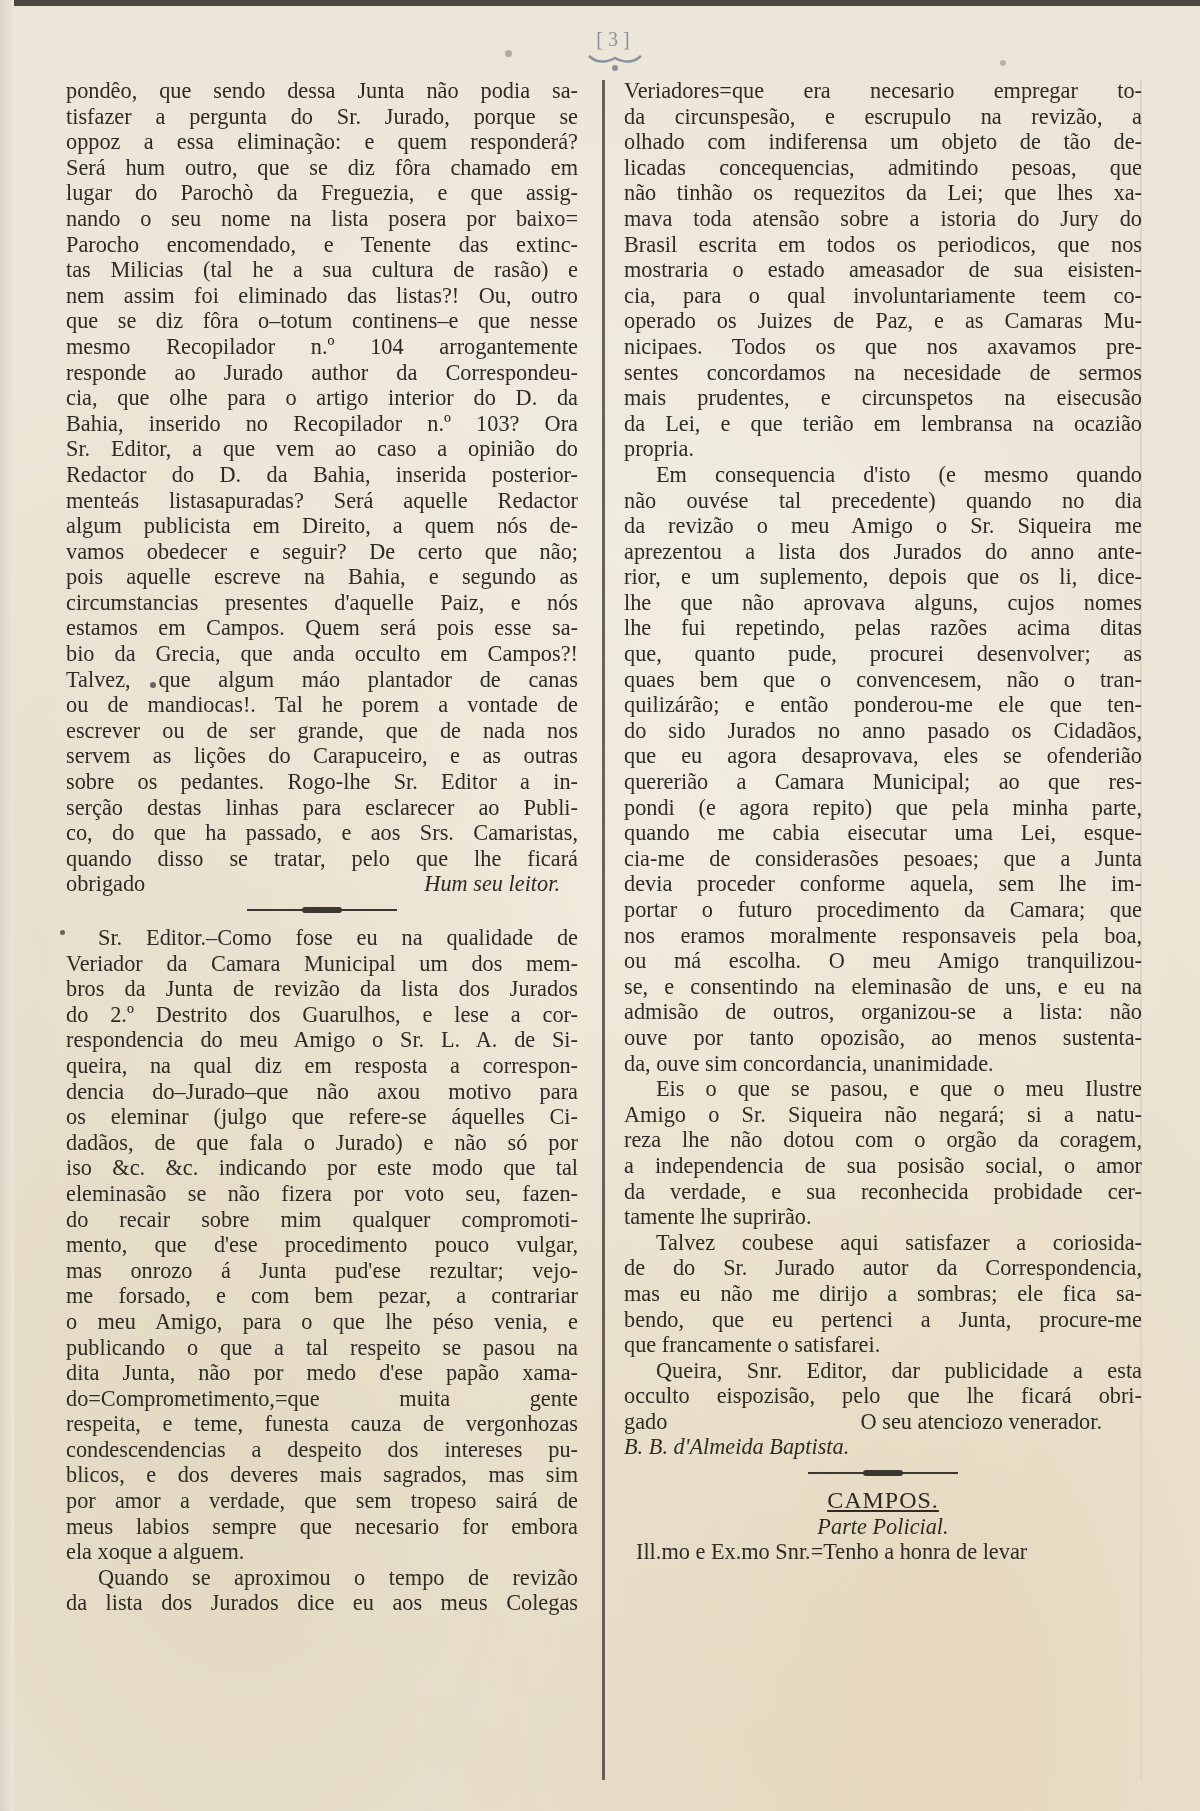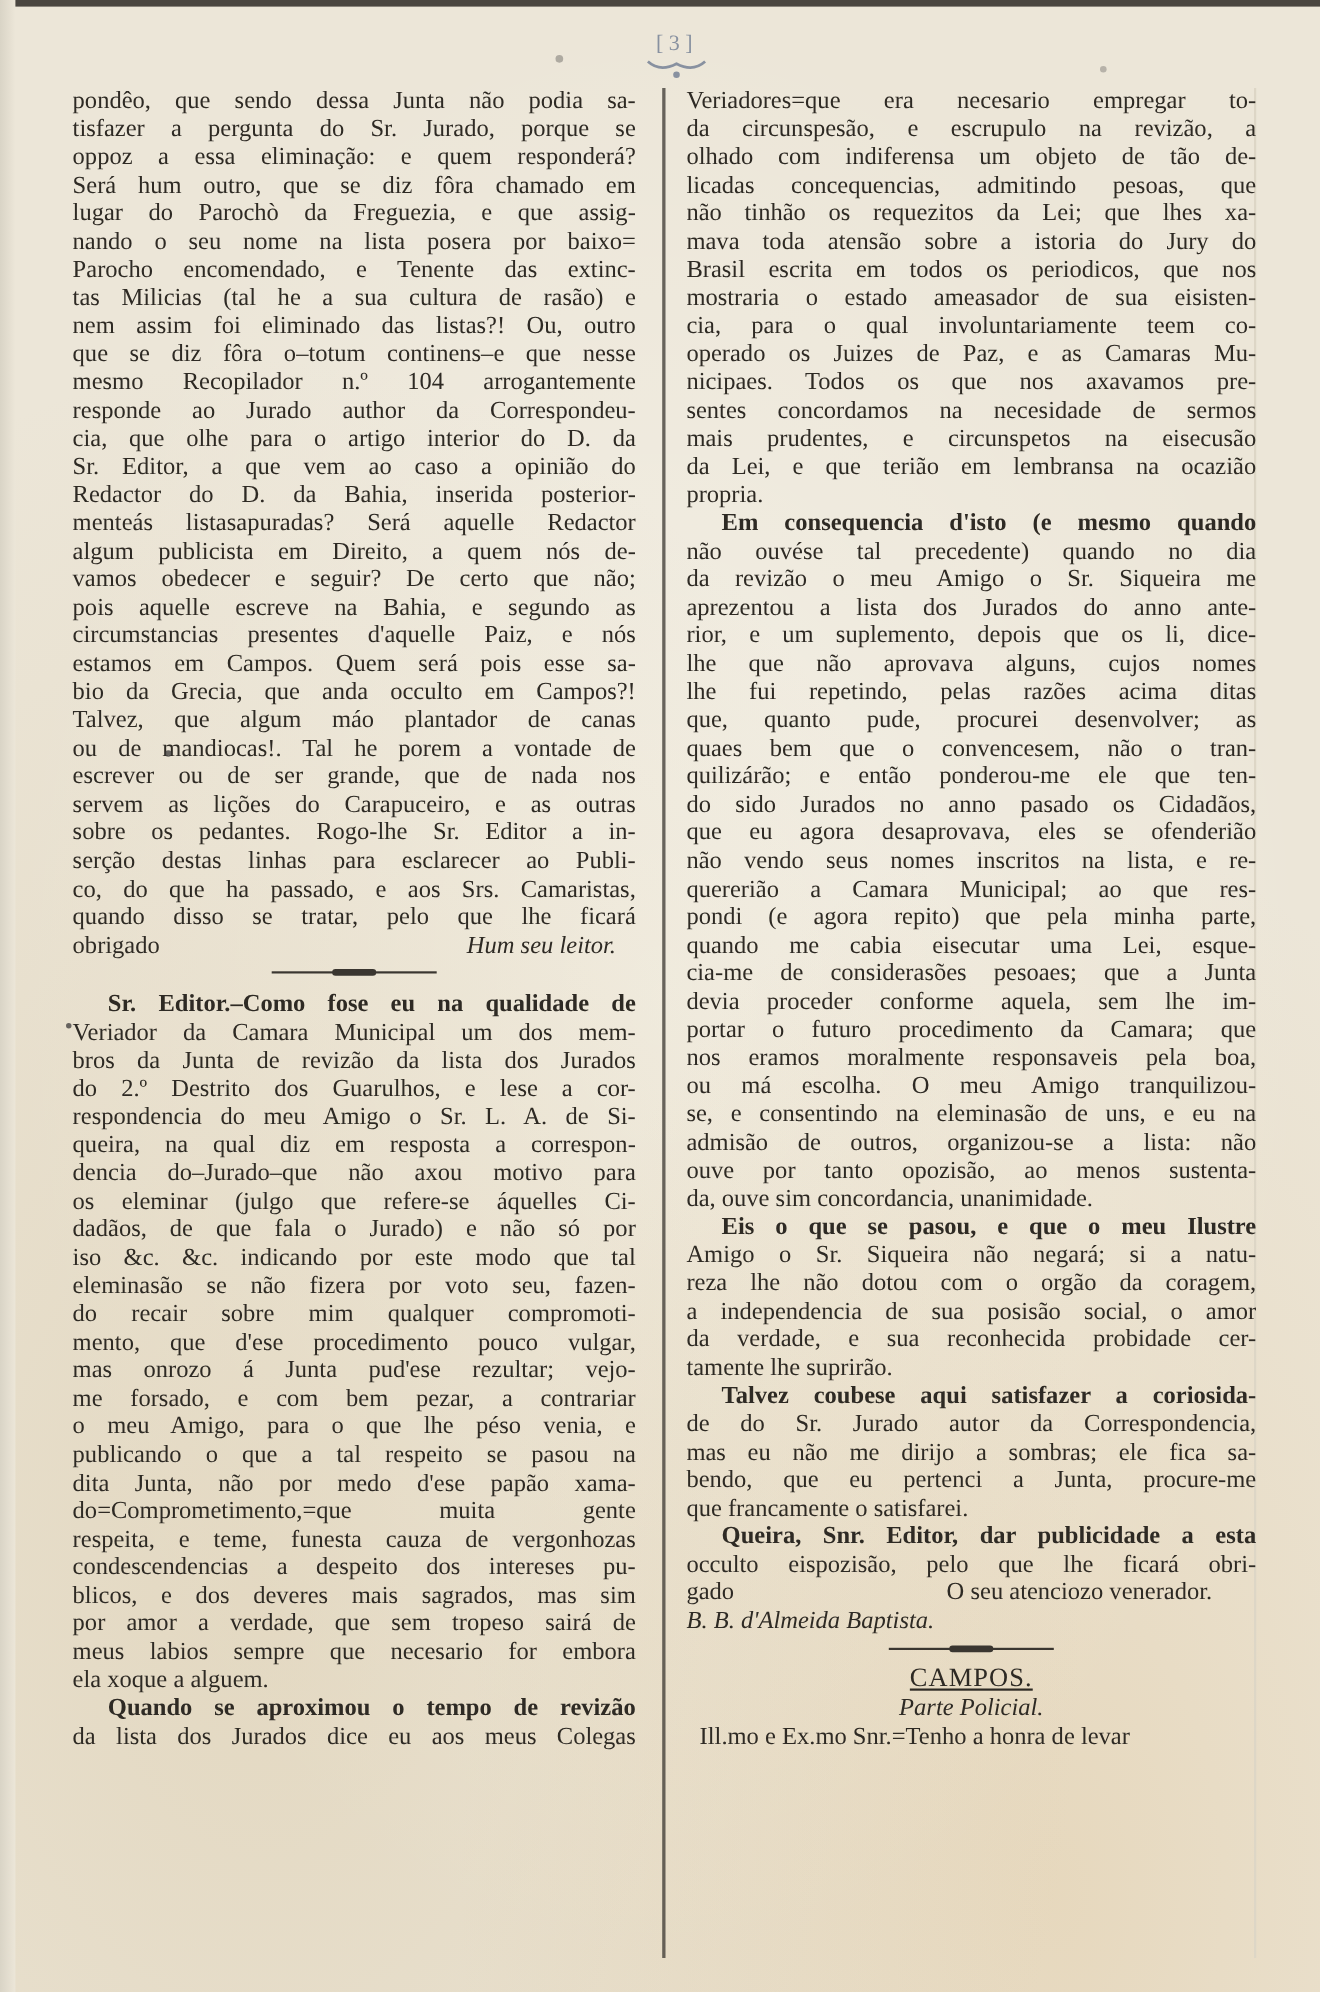--- a/index.html
+++ b/index.html
@@ -32,21 +32,21 @@
       font-family:"Liberation Serif", serif;
       font-size:22.3px; line-height:25.6px;
       text-align:justify;
     }
     .col-left { left:66px; width:512px; }
     .col-right { left:624px; width:518px; }
     .col-rule { position:absolute; left:602px; top:80px; width:3px; height:1700px; background:#3a3630; opacity:0.75; }
     .col-rule-right { position:absolute; left:1140px; top:80px; width:2px; height:1700px; background:#ddd6c6; }
     .line { display:block; white-space:nowrap; text-align-last:justify; text-align:justify; }
     .line.last { text-align-last:left; }
-    .indent { padding-left:32px;font-weight:bold; }
+    .indent { padding-left:32px; }
     em, .ital { font-style:italic; }
     .signoff { display:flex; justify-content:space-between; white-space:nowrap; }
     .divider {
       display:block; margin:10px auto 12px; width:150px; height:6px; position:relative;
     }
     .divider::before { content:""; position:absolute; left:0; right:0; top:2px; height:2px; background:#3a3630; }
     .divider::after { content:""; position:absolute; left:55px; width:40px; top:0; height:6px; border-radius:3px; background:#3a3630; }
     .heading-campos { font-size:24px; letter-spacing:1px; text-align:center; display:block; margin-top:2px;text-decoration:underline; }
     .subheading { font-style:italic; text-align:center; display:block; }
     .signature { font-style:italic; display:block; padding-right:30px; }
@@ -76,20 +76,21 @@
         <span class="line">Será hum outro, que se diz fôra chamado em</span>
         <span class="line">lugar do Parochò da Freguezia, e que assig-</span>
         <span class="line">nando o seu nome na lista posera por baixo=</span>
         <span class="line">Parocho encomendado, e Tenente das extinc-</span>
         <span class="line">tas Milicias (tal he a sua cultura de rasão) e</span>
         <span class="line">nem assim foi eliminado das listas?! Ou, outro</span>
         <span class="line">que se diz fôra o–totum continens–e que nesse</span>
         <span class="line">mesmo Recopilador n.º 104 arrogantemente</span>
         <span class="line">responde ao Jurado author da Correspondeu-</span>
         <span class="line">cia, que olhe para o artigo interior do D. da</span>
+        <span class="line">Bahia, inserido no Recopilador n.º 103? Ora</span>
         <span class="line">Sr. Editor, a que vem ao caso a opinião do</span>
         <span class="line">Redactor do D. da Bahia, inserida posterior-</span>
         <span class="line">menteás listasapuradas? Será aquelle Redactor</span>
         <span class="line">algum publicista em Direito, a quem nós de-</span>
         <span class="line">vamos obedecer e seguir? De certo que não;</span>
         <span class="line">pois aquelle escreve na Bahia, e segundo as</span>
         <span class="line">circumstancias presentes d'aquelle Paiz, e nós</span>
         <span class="line">estamos em Campos. Quem será pois esse sa-</span>
         <span class="line">bio da Grecia, que anda occulto em Campos?!</span>
         <span class="line">Talvez, que algum máo plantador de canas</span>
@@ -163,21 +164,20 @@
         <span class="line">da revizão o meu Amigo o Sr. Siqueira me</span>
         <span class="line">aprezentou a lista dos Jurados do anno ante-</span>
         <span class="line">rior, e um suplemento, depois que os li, dice-</span>
         <span class="line">lhe que não aprovava alguns, cujos nomes</span>
         <span class="line">lhe fui repetindo, pelas razões acima ditas</span>
         <span class="line">que, quanto pude, procurei desenvolver; as</span>
         <span class="line">quaes bem que o convencesem, não o tran-</span>
         <span class="line">quilizárão; e então ponderou-me ele que ten-</span>
         <span class="line">do sido Jurados no anno pasado os Cidadãos,</span>
         <span class="line">que eu agora desaprovava, eles se ofenderião</span>
-        <span class="line">não vendo seus nomes inscritos na lista, e re-</span>
         <span class="line">quererião a Camara Municipal; ao que res-</span>
         <span class="line">pondi (e agora repito) que pela minha parte,</span>
         <span class="line">quando me cabia eisecutar uma Lei, esque-</span>
         <span class="line">cia-me de considerasões pesoaes; que a Junta</span>
         <span class="line">devia proceder conforme aquela, sem lhe im-</span>
         <span class="line">portar o futuro procedimento da Camara; que</span>
         <span class="line">nos eramos moralmente responsaveis pela boa,</span>
         <span class="line">ou má escolha. O meu Amigo tranquilizou-</span>
         <span class="line">se, e consentindo na eleminasão de uns, e eu na</span>
         <span class="line">admisão de outros, organizou-se a lista: não</span>

